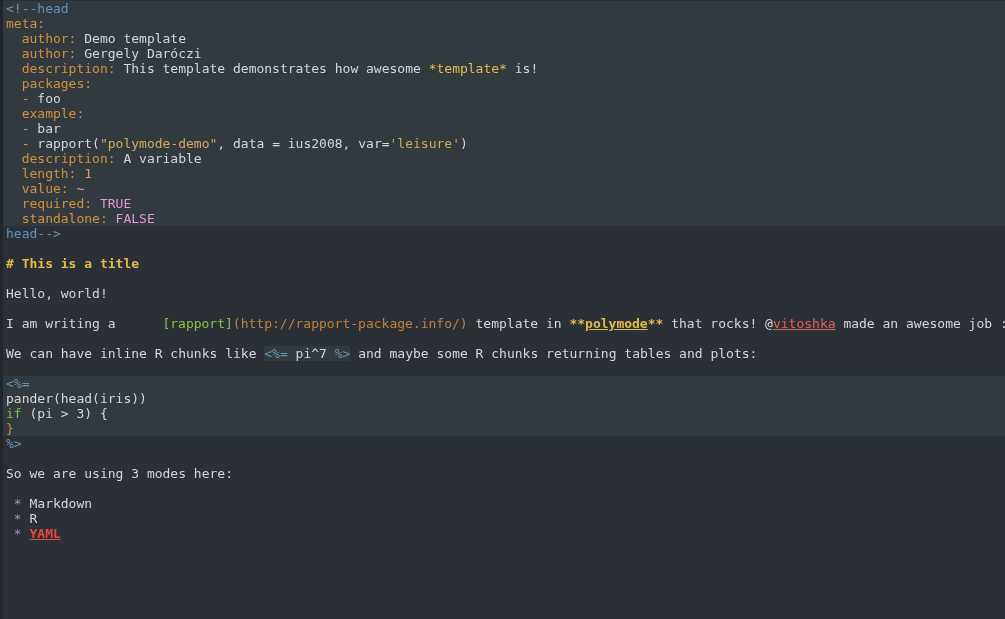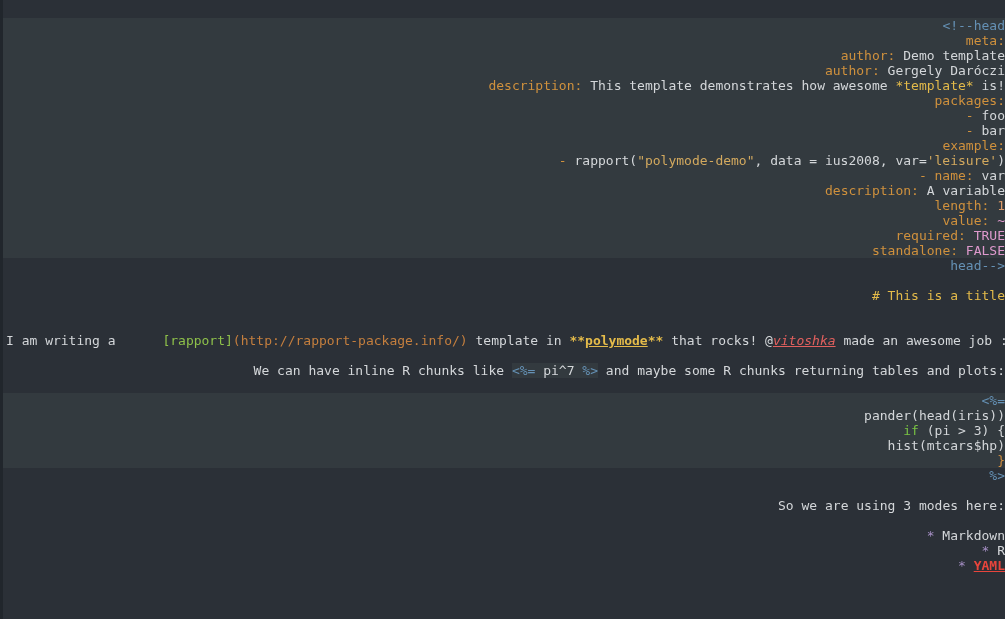--- a/index.html
+++ b/index.html
@@ -4,87 +4,85 @@
 <style>
   html,body{margin:0;padding:0;}
   body{
     width:1005px;height:619px;overflow:hidden;
     background:#2b3037;
     font-family:"DejaVu Sans Mono","Liberation Mono",monospace;
   }
   .editor{
     position:absolute;inset:0;
     border-left:3px solid #21262c;
-    padding-top:18px;
+    padding-top:1px;
     box-sizing:border-box;
     background:var(--bg-host,#2b3037);
-    text-align:right;
   }
   .line{
     height:15px;
     line-height:15px;
     font-size:13px;
     white-space:pre;
     padding-left:3px;
     color:var(--fg,#d4d7da);
   }
   .line.chunk{background:var(--bg-chunk,#333a3f);}
   .seg{color:var(--fg,#d4d7da);}
   .seg.marker{color:var(--marker,#6591b5);}
   .seg.key{color:var(--key,#d0913d);}
   .seg.string{color:var(--string,#d3a95e);}
   .seg.em{color:var(--em,#e4bb4a);}
   .seg.em-strong{color:var(--em,#e4bb4a);font-weight:bold;}
-  .seg.heading{color:var(--em,#e4bb4a);font-weight:normal;}
+  .seg.heading{color:var(--em,#e4bb4a);font-weight:bold;}
   .seg.u{text-decoration:underline;}
   .seg.link{color:var(--link,#8ec04a);margin-left:39px;}
   .seg.url{color:var(--url,#c57f3e);}
-  .seg.mention{color:var(--mention,#e2605e);text-decoration:underline;font-style:italic;}
+  .seg.mention{color:var(--mention,#e2605e);text-decoration:underline;}
   .seg.yaml-ref{color:var(--yaml,#e8453c);font-weight:bold;text-decoration:underline;}
   .seg.bool{color:var(--bool,#de99cd);}
   .seg.num{color:var(--num,#dc9a68);}
   .seg.keyword{color:var(--keyword,#79c343);}
   .seg.bullet{color:var(--bullet,#a68fc5);}
   .seg.brace{color:var(--brace,#cf8d3f);}
   .seg.ibg{background:var(--bg-chunk,#333a3f);}
   .seg.cursor{background:var(--cursor-bg,#ae45c8);color:var(--cursor-fg,#f5eef7);}
 </style>
 </head>
 <body>
 
 <div class="editor">
     <div class="line chunk"><span class="seg marker">&lt;!--head</span></div>
     <div class="line chunk"><span class="seg key">meta:</span></div>
     <div class="line chunk"><span class="seg">  </span><span class="seg key">author:</span><span class="seg"> Demo template</span></div>
     <div class="line chunk"><span class="seg">  </span><span class="seg key">author:</span><span class="seg"> Gergely Daróczi</span></div>
     <div class="line chunk"><span class="seg">  </span><span class="seg key">description:</span><span class="seg"> This template demonstrates how awesome </span><span class="seg em">*template*</span><span class="seg"> is!</span></div>
     <div class="line chunk"><span class="seg">  </span><span class="seg key">packages:</span></div>
     <div class="line chunk"><span class="seg">  </span><span class="seg key">-</span><span class="seg"> foo</span></div>
+    <div class="line chunk"><span class="seg">  </span><span class="seg key">example:</span></div>
     <div class="line chunk"><span class="seg">  </span><span class="seg key">-</span><span class="seg"> bar</span></div>
-    <div class="line chunk"><span class="seg">  </span><span class="seg key">example:</span></div>
     <div class="line chunk"><span class="seg">  </span><span class="seg key">-</span><span class="seg"> rapport(</span><span class="seg string">"polymode-demo"</span><span class="seg">, data = ius2008, var=</span><span class="seg string">'leisure'</span><span class="seg">)</span></div>
-    <div class="line chunk"><span class="seg key">- name:</span><span class="seg"> var</span></div>
     <div class="line chunk"><span class="seg">  </span><span class="seg key">description:</span><span class="seg"> A variable</span></div>
     <div class="line chunk"><span class="seg">  </span><span class="seg key">length:</span><span class="seg"> </span><span class="seg num">1</span></div>
     <div class="line chunk"><span class="seg">  </span><span class="seg key">value:</span><span class="seg"> </span><span class="seg bool">~</span></div>
     <div class="line chunk"><span class="seg">  </span><span class="seg key">required:</span><span class="seg"> </span><span class="seg bool">TRUE</span></div>
     <div class="line chunk"><span class="seg">  </span><span class="seg key">standalone:</span><span class="seg"> </span><span class="seg bool">FALSE</span></div>
     <div class="line"><span class="seg marker">head--&gt;</span></div>
     <div class="line"></div>
     <div class="line"><span class="seg heading"># This is a title</span></div>
     <div class="line"></div>
+    <div class="line"><span class="seg">Hello, world!</span></div>
     <div class="line"></div>
     <div class="line"><span class="seg">I am writing a </span><span class="seg link">[rapport]</span><span class="seg url">(http://rapport-package.info/)</span><span class="seg"> template in </span><span class="seg em-strong">**</span><span class="seg em-strong u">polymode</span><span class="seg em-strong">**</span><span class="seg"> that rocks! @</span><span class="seg mention">vitoshka</span><span class="seg"> made an awesome job :</span><span class="seg cursor">)</span></div>
     <div class="line"></div>
     <div class="line"><span class="seg">We can have inline R chunks like </span><span class="seg marker ibg">&lt;%=</span><span class="seg ibg"> pi^7 </span><span class="seg marker ibg">%&gt;</span><span class="seg"> and maybe some R chunks returning tables and plots:</span></div>
     <div class="line"></div>
     <div class="line chunk"><span class="seg marker">&lt;%=</span></div>
     <div class="line chunk"><span class="seg">pander(head(iris))</span></div>
     <div class="line chunk"><span class="seg keyword">if</span><span class="seg"> (pi &gt; 3) {</span></div>
-    <div class="line chunk"><span class="seg">    hist(mtcars$hp)</span></div>
     <div class="line chunk"><span class="seg brace">}</span></div>
     <div class="line"><span class="seg marker">%&gt;</span></div>
     <div class="line"></div>
     <div class="line"><span class="seg">So we are using 3 modes here:</span></div>
     <div class="line"></div>
     <div class="line"><span class="seg"> </span><span class="seg bullet">*</span><span class="seg"> Markdown</span></div>
     <div class="line"><span class="seg"> </span><span class="seg bullet">*</span><span class="seg"> R</span></div>
     <div class="line"><span class="seg"> </span><span class="seg bullet">*</span><span class="seg"> </span><span class="seg yaml-ref">YAML</span></div>
     <div class="line"></div>
   </div>

